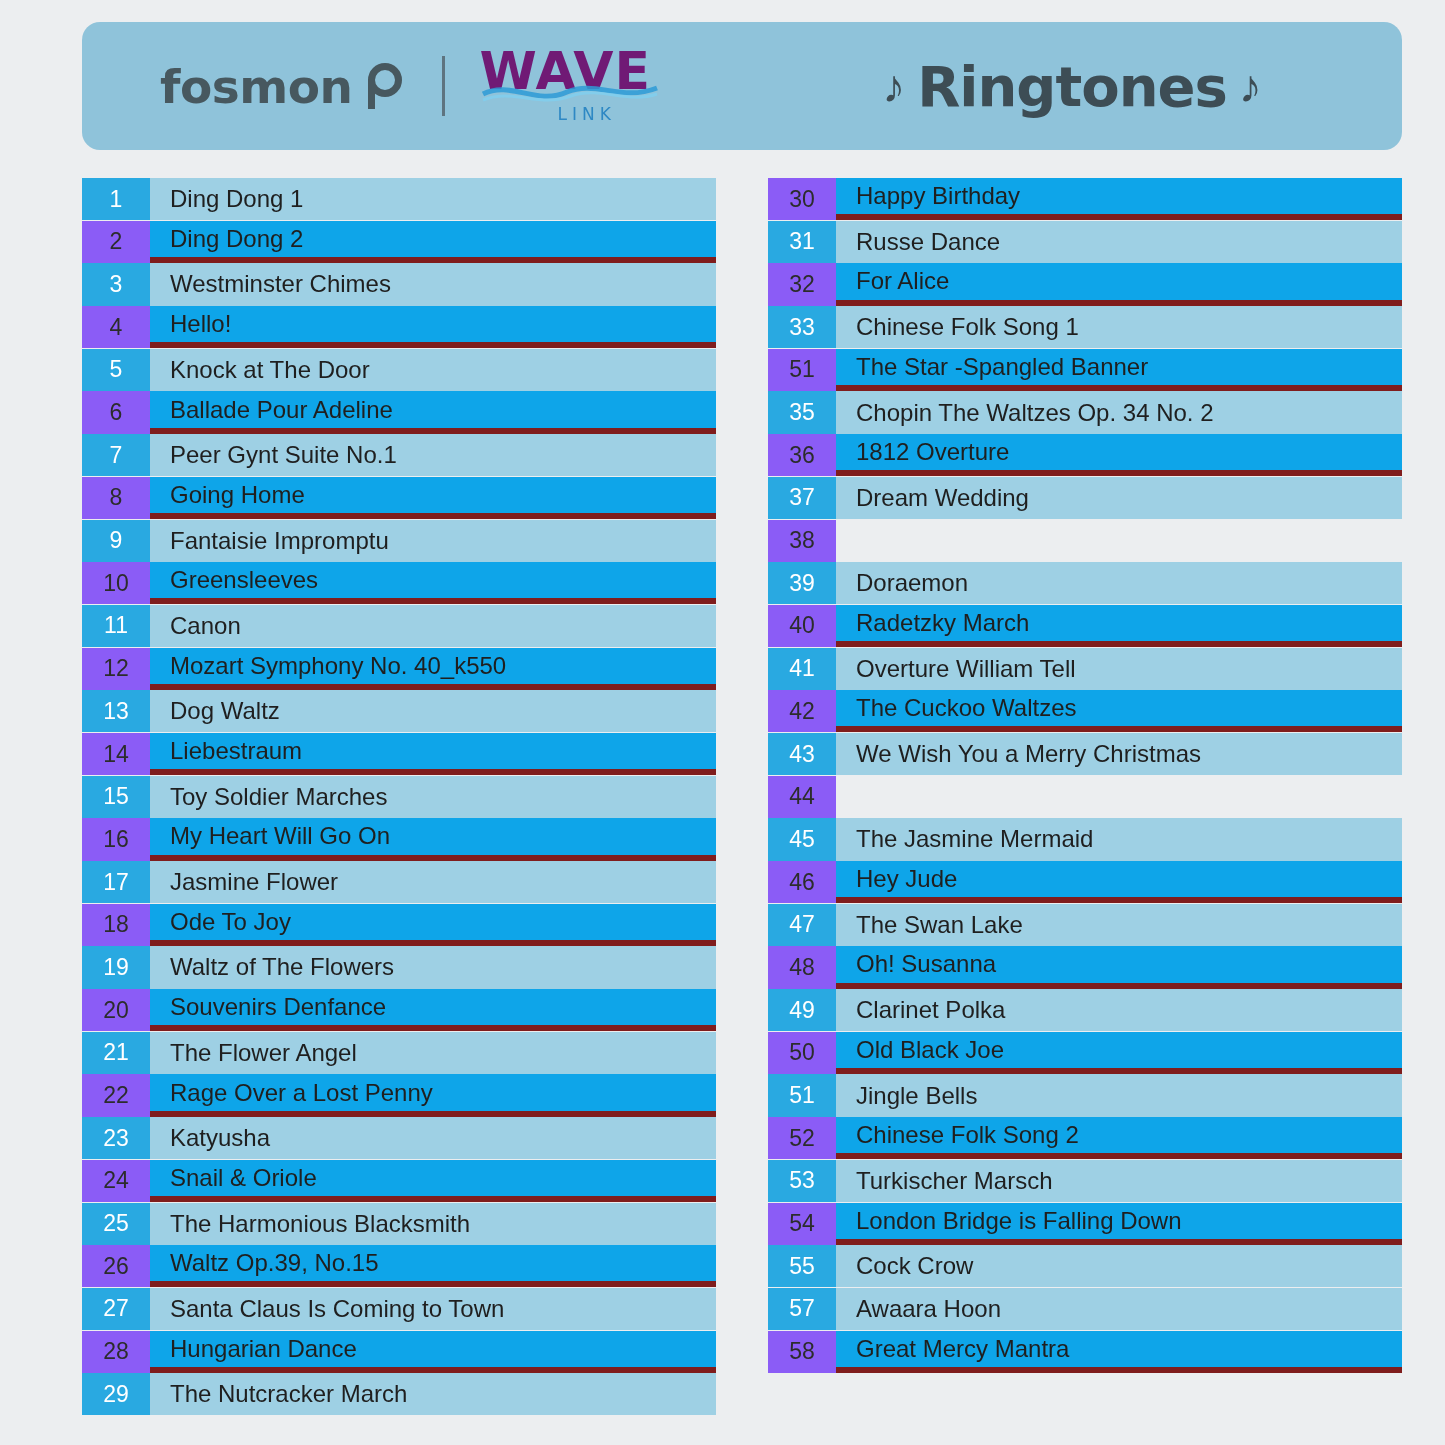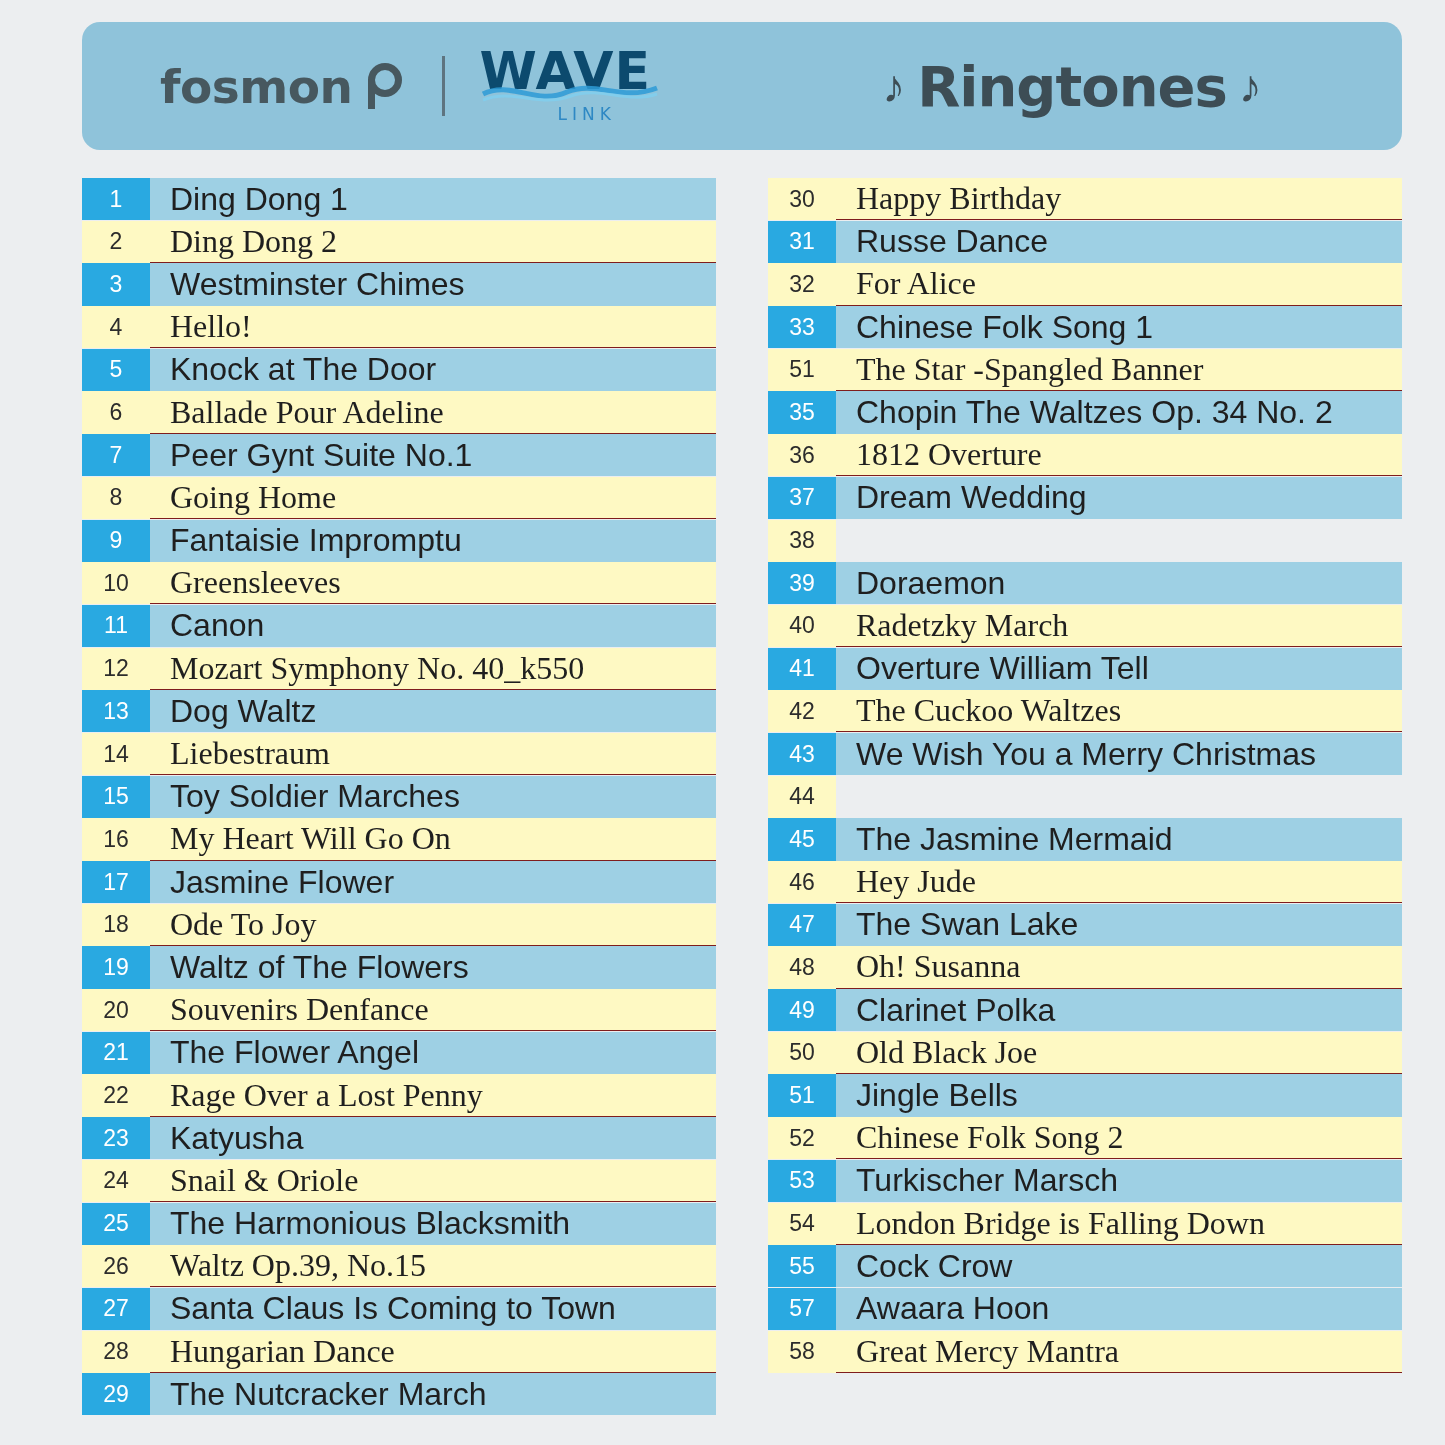--- a/index.html
+++ b/index.html
@@ -73,21 +73,21 @@
     margin: 0 34px 0 40px;
   }
   .wave-logo {
     position: relative;
     width: 190px;
     height: 84px;
   }
   .wave-word {
     font-size: 52px;
     font-weight: bold;
-    color: #0c4a6e;
+    color: #701a75;
     letter-spacing: 1px;
     font-family: "DejaVu Sans", sans-serif;
     line-height: 54px;
   }
   .wave-swoosh {
     position: absolute;
     left: 2px;
     top: 34px;
     width: 178px;
     height: 28px;
@@ -151,40 +151,39 @@
     justify-content: center;
     font-size: 23px;
     color: #2c2c2c;
     font-family: "Liberation Sans", sans-serif;
   }
   .row .name {
     flex: 1;
     display: flex;
     align-items: center;
     padding-left: 20px;
-    font-size: 32px;
+    font-size: 24px;
     color: #1f1f1f;
     white-space: nowrap;
     overflow: hidden;
     font-family: "Liberation Sans", sans-serif;
   }
   .row.odd .num {
     background: #29a9e1;
     color: #ffffff;
   }
   .row.odd .name {
     background: #9ed0e4;
   }
   .row.even .num {
-    background: #fef9c3;
+    background: #8b5cf6;
   }
   .row.even .name {
-    background: #fef9c3;
-    border-bottom: 1px solid #7f1d1d;
-    font-family: Liberation Serif, serif;
+    background: #0ea5e9;
+    border-bottom: 6px solid #7f1d1d;
   }
 </style>
 </head>
 <body>
 
 <div class="page">
 
   <div class="banner">
 
     <div class="brand-zone">

